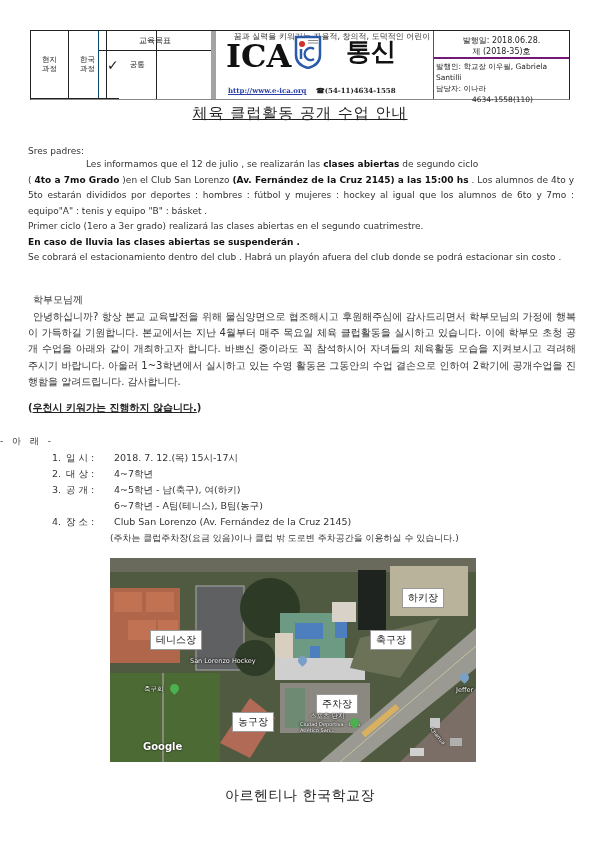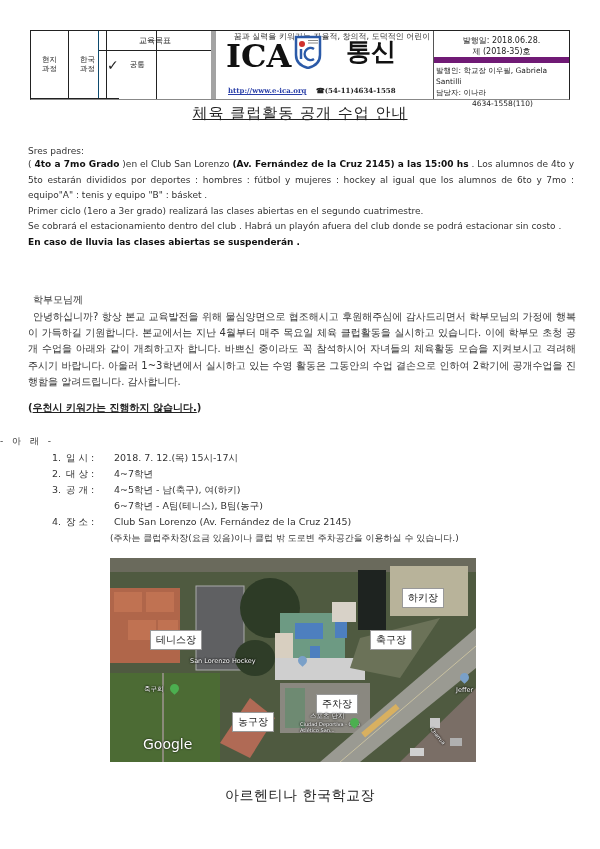--- a/index.html
+++ b/index.html
@@ -16,21 +16,21 @@
   .hdr-goal { width: 117px; border-right: 5px solid #a3a3a3; display: flex; flex-direction: column; }
   .hdr-goal .ttl { height: 20px; border-bottom: 1px solid #222; font-size: 8px; display: flex; align-items: center; justify-content: center; }
   .hdr-goal .txt { flex: 1; font-size: 8px; line-height: 11px; display: flex; align-items: center; justify-content: center; text-align: center; padding: 0 2px; }
   .hdr-brand { width: 218px; border-right: 1px solid #555; position: relative; }
   .brand-ica { position: absolute; left: 10px; top: 6px; font-family: "DejaVu Serif", "Liberation Serif", serif; font-weight: bold; font-size: 32px; letter-spacing: 0px; color: #111; }
   .brand-logo { position: absolute; left: 78px; top: 4px; width: 28px; height: 34px; }
   .brand-tong { position: absolute; left: 130px; top: 4px; font-size: 25px; font-weight: bold; color: #111; }
   .brand-url { position: absolute; left: 12px; bottom: 4px; font-family: "DejaVu Serif", "Liberation Serif", serif; font-size: 7px; color: #2a3fa8; text-decoration: underline; font-weight: bold; }
   .brand-tel { position: absolute; left: 100px; bottom: 4px; font-family: "DejaVu Serif", "Liberation Serif", serif; font-size: 7px; font-weight: bold; color: #222; }
   .hdr-info { flex: 1; display: flex; flex-direction: column; }
-  .hdr-info .top { height: 32px; border-bottom: 6px solid #701a75; font-size: 8px; line-height: 11px; text-align: center; padding-top: 4px; }
+  .hdr-info .top { height: 32px; border-bottom: 2px solid #701a75; font-size: 8px; line-height: 11px; text-align: center; padding-top: 4px; }
   .hdr-info .bot { flex: 1; font-size: 7.5px; line-height: 11px; padding: 2px 0 0 2px; }
   .hdr-info .bot .ind { padding-left: 36px; }
 
   
   .title { position: absolute; left: 0; width: 600px; top: 103px; text-align: center; }
   .title span { font-size: 15px; text-decoration: underline; letter-spacing: 1px; color: #222; }
 
   
   .txt { position: absolute; left: 28px; width: 546px; font-size: 9px; line-height: 15.5px; color: #333; }
   .txt b { color: #111; }
@@ -50,21 +50,21 @@
   .items .num { width: 14px; }
   .items .key { width: 48px; }
   .items .sub { padding-left: 62px; }
   .items .sub2 { padding-left: 58px; font-size: 9px; }
 
   
   .map { position: absolute; left: 110px; top: 558px; width: 366px; height: 204px; overflow: hidden; background: #5b6a4a; }
   .map svg { position: absolute; left: 0; top: 0; }
   .map .lbl { position: absolute; background: #fff; border: 1px solid #999; font-size: 10px; padding: 2px 5px; color: #222; }
   .map .plbl { position: absolute; font-size: 6.5px; color: #fff; text-shadow: 0 0 2px #000, 0 0 2px #000; white-space: nowrap; }
-  .map .google { position: absolute; left: 8px; bottom: 10px; font-size: 14px; font-weight: normal; color: #fff; text-shadow: 0 0 2px #000; padding-left: 25px; }
+  .map .google { position: absolute; left: 8px; bottom: 10px; font-size: 10px; font-weight: bold; color: #fff; text-shadow: 0 0 2px #000; padding-left: 25px; }
   .map .pin { position: absolute; width: 9px; height: 9px; border-radius: 50% 50% 50% 0; transform: rotate(-45deg); }
 
   .footer { position: absolute; left: 0; width: 600px; top: 787px; text-align: center; font-size: 14px; color: #222; letter-spacing: 0.5px; }
 </style>
 </head>
 <body>
 
 <div class="hdr">
   <div class="hdr-left">
     <div class="row">
@@ -116,24 +116,25 @@
       <div>담당자: 이나라</div>
       <div class="ind">4634-1558(110)</div>
     </div>
   </div>
 </div>
 
 <div class="title"><span>체육 클럽활동 공개 수업 안내</span></div>
 
 <div class="txt sp-greet">Sres padres:</div>
 <div class="txt sp-body">
+  <div class="ind"><span>Les informamos que el 12 de julio , se realizarán las </span><b>clases abiertas</b><span> de segundo ciclo</span></div>
   <div><span>( </span><b>4to a 7mo  Grado</b><span> )en el Club San Lorenzo </span><b>(Av. Fernández de la Cruz 2145) a las 15:00 hs</b><span> . Los alumnos de 4to y 5to estarán divididos por deportes : hombres : fútbol y mujeres : hockey al igual que los alumnos de 6to y 7mo : equipo"A" : tenis y equipo "B" : básket .</span></div>
   <div>Primer ciclo (1ero a 3er grado) realizará las clases abiertas en el segundo cuatrimestre.</div>
+  <div><b>En caso de lluvia las clases abiertas se suspenderán .</b></div>
   <div>Se cobrará el estacionamiento dentro del club . Habrá un playón afuera del club donde se podrá estacionar sin costo .</div>
-  <div><b>En caso de lluvia las clases abiertas se suspenderán .</b></div>
 </div>
 
 <div class="kr-greet">학부모님께</div>
 <div class="kr-body"><span class="first">안녕하십니까? 항상 본교 교육발전을 위해 물심양면으로 협조해시고 후원해주심에 감사드리면서 학부모님의 가정에 행복이 가득하길 기원합니다. 본교에서는 지난 4월부터 매주 목요일 체육 클럽활동을 실시하고 있습니다. 이에 학부모 초청 공개 수업을 아래와 같이 개최하고자 합니다. 바쁘신 중이라도 꼭 참석하시어 자녀들의 체육활동 모습을 지켜보시고 격려해 주시기 바랍니다. 아울러 1~3학년에서 실시하고 있는 수영 활동은 그동안의 수업 결손으로 인하여 2학기에 공개수업을 진행함을 알려드립니다. 감사합니다.</span></div>
 <div class="kr-note"><span>(</span><u>우천시 키워가는 진행하지 않습니다.</u><span>)</span></div>
 
 <div class="below">- 아  래 -</div>
 
 <div class="items">
   <div class="row">

